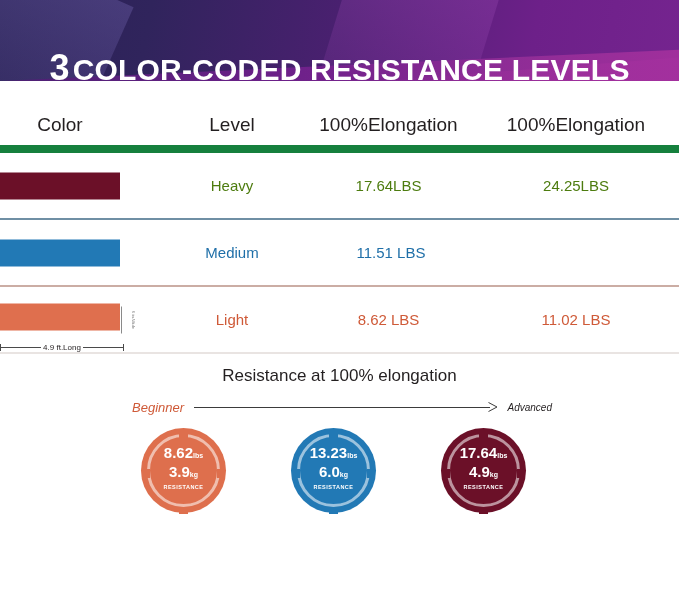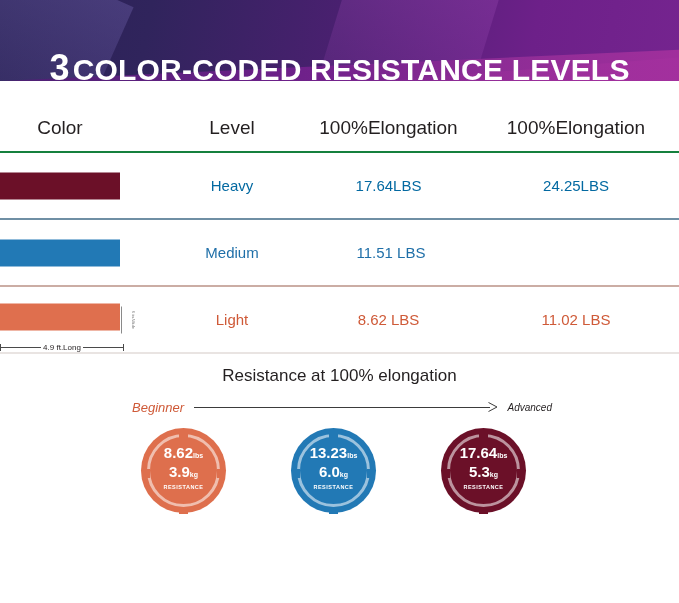--- a/index.html
+++ b/index.html
@@ -78,21 +78,21 @@
   }
   .row {
     display: flex;
     align-items: center;
     width: 679px;
     box-sizing: border-box;
   }
   .head-row {
     height: 72px;
     padding-top: 24px;
-    border-bottom: 2px solid #15803d;
+    border-bottom: 8px solid #15803d;
   }
   .data-row {
     height: 67px;
   }
   .row-heavy   { border-bottom: 2px solid #6f8fa4; }
   .row-medium  { border-bottom: 2px solid #cbada4; }
   .row-light   { border-bottom: 2px solid #e9e4e2; }
 
   .cell-color { width: 168px; position: relative; height: 100%; }
   .cell-level { width: 128px; text-align: center; }
@@ -104,21 +104,21 @@
     color: #231f20;
     font-weight: normal;
     text-align: center;
   }
   .head-color { width: 168px; text-align: center; padding-right: 48px; box-sizing: border-box; }
   .head-level { width: 128px; }
   .head-e100  { width: 185px; }
   .head-e200  { width: 190px; }
 
   .val { font-size: 15px; }
-  .c-heavy  { color: #0369a1; text-align: center; }
+  .c-heavy  { color: #4d7c0f; text-align: center; }
   .c-medium { color: #1f6fa8; }
   .c-light  { color: #cf5a38; }
 
   
   .swatch-wrap {
     position: absolute;
     left: 0;
     top: 50%;
     transform: translateY(-50%);
   }
@@ -421,19 +421,19 @@
 
     <div class="badge badge-3">
       <span class="badge-ring">
         <span class="ring-gap" style="transform:rotate(0deg)"></span>
         <span class="ring-gap" style="transform:rotate(90deg)"></span>
         <span class="ring-gap" style="transform:rotate(180deg)"></span>
         <span class="ring-gap" style="transform:rotate(270deg)"></span>
       </span>
       <div class="badge-inner">
         <div class="badge-l1"><span>17.64</span><span class="badge-unit">lbs</span></div>
-        <div class="badge-l2"><span>5.3</span><span class="badge-unit">kg</span></div>
+        <div class="badge-l2"><span>4.9</span><span class="badge-unit">kg</span></div>
         <div class="badge-l3">RESISTANCE</div>
       </div>
     </div>
 
   </div>
 </div>
 
 </body></html>

